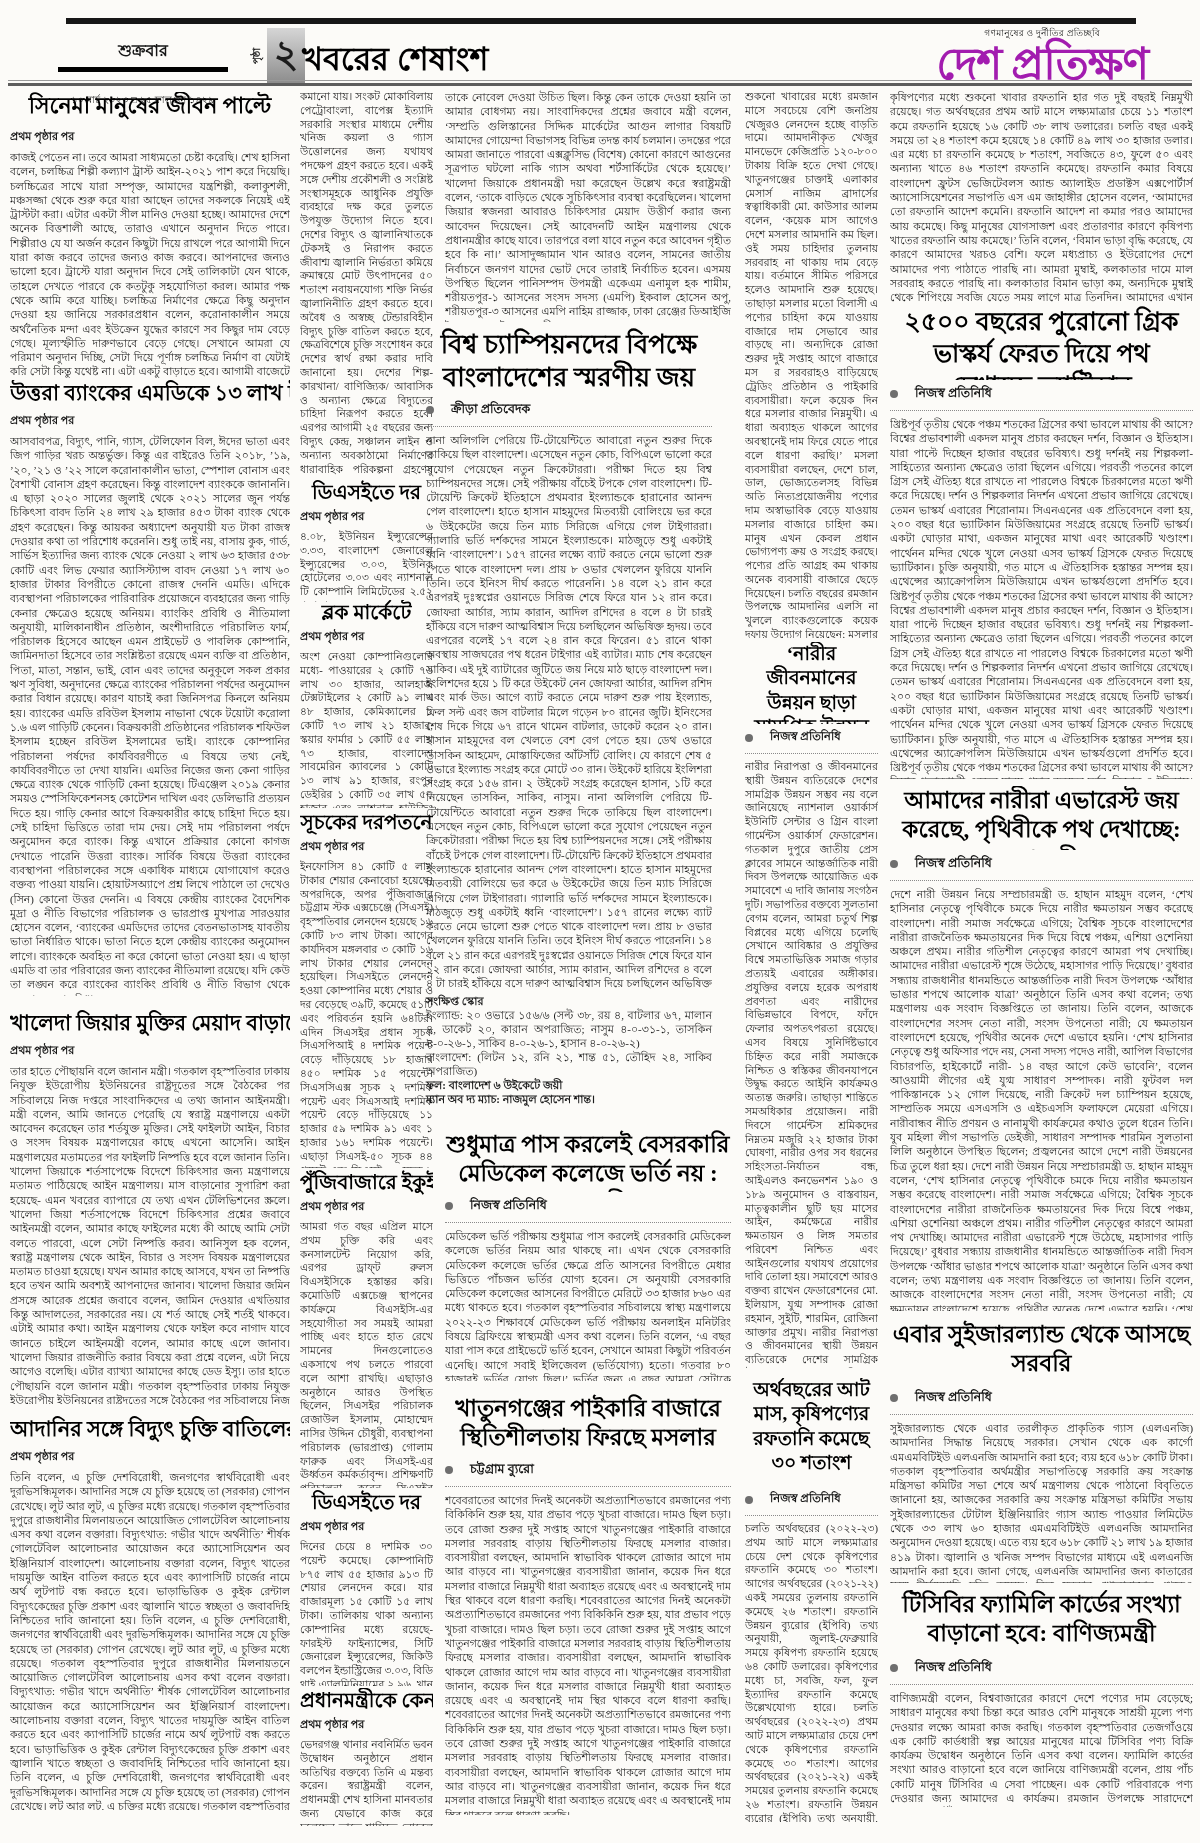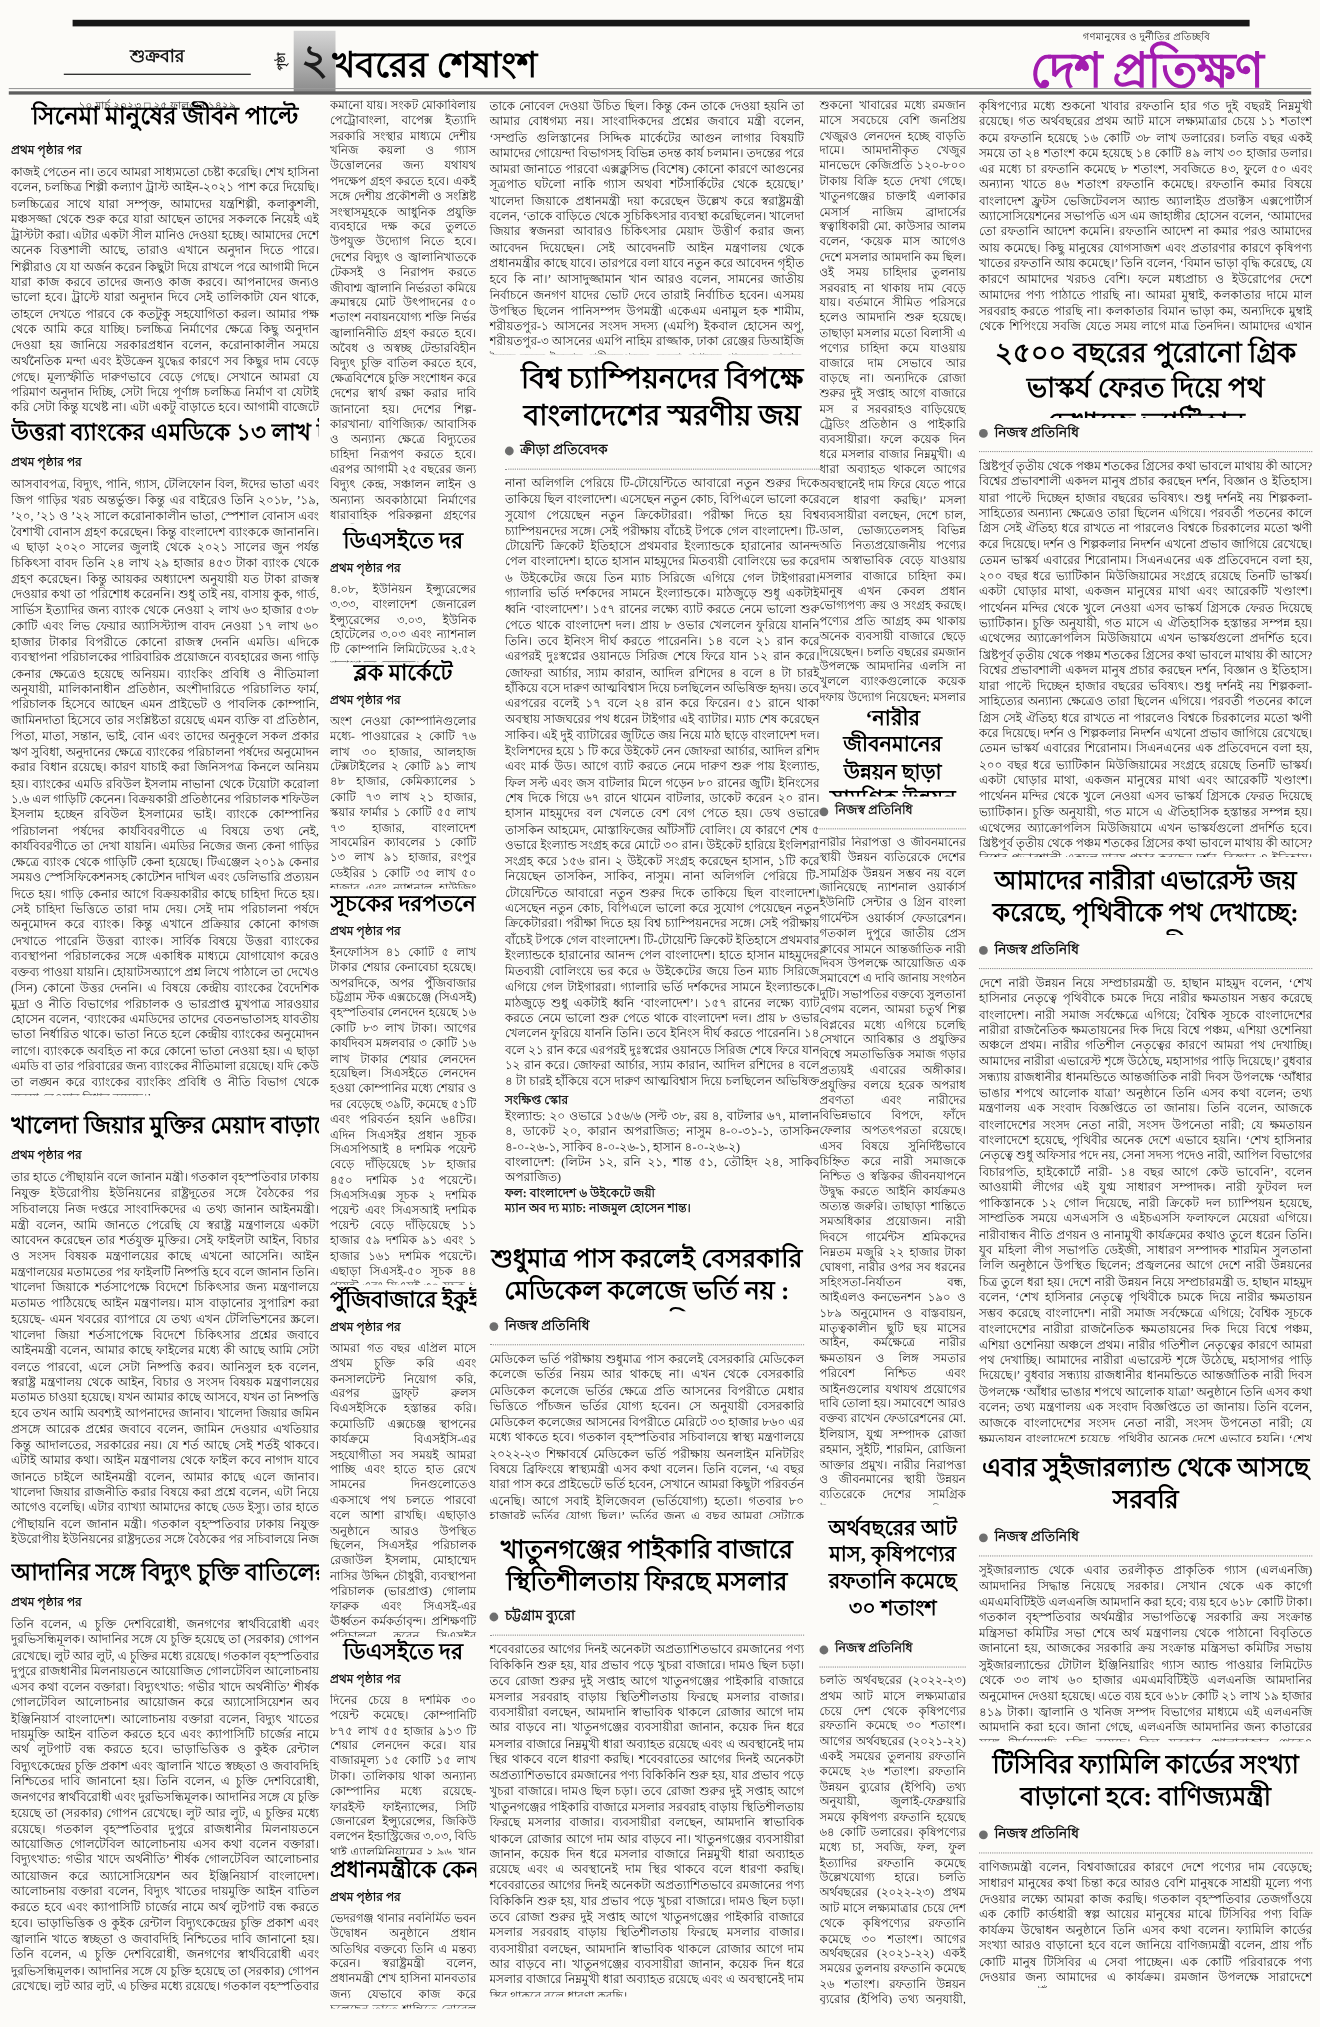--- a/index.html
+++ b/index.html
@@ -1,39 +1,39 @@
 <!DOCTYPE html>
 <html lang="bn"><head>
 <meta charset="utf-8">
 <style>
   html,body{margin:0;padding:0;background:#ffffff;}
   .page{position:relative;width:1200px;height:1843px;background:#fcfbf8;overflow:hidden;
         font-family:"Liberation Serif","DejaVu Serif","DejaVu Sans",serif;color:#161616;}
   .topbar{position:absolute;left:66px;top:18px;width:1070px;height:6px;background:#171717;}
   
   .datebox{position:absolute;left:58px;top:38px;width:170px;text-align:center;}
-  .datebox .day{font-weight:bold;font-size:16px;border-bottom:1px solid #000000;padding-bottom:2px;}
+  .datebox .day{font-weight:bold;font-size:16px;border-bottom:5px solid #000000;padding-bottom:2px;}
   .datebox .dline{font-size:9.5px;margin-top:21px;letter-spacing:.2px;}
   .pagebox{position:absolute;left:248px;top:28px;height:56px;display:flex;align-items:stretch;}
   .pageword{writing-mode:vertical-rl;transform:rotate(180deg);font-size:10px;font-weight:bold;
             display:flex;align-items:center;justify-content:center;padding:0 1px;}
   .pagenum{width:38px;background:linear-gradient(180deg,#d6d6d6,#8b8b8b);color:#1c1c1c;
            font-size:38px;font-weight:bold;display:flex;align-items:center;justify-content:center;}
   .section{position:absolute;left:302px;top:34px;font-size:32px;font-weight:bold;color:#000;}
   .mast{position:absolute;right:52px;top:26px;text-align:center;}
   .mast .tag{font-size:9px;letter-spacing:.3px;margin-bottom:1px;}
   .mast .name{font-size:44px;font-weight:900;letter-spacing:-1px;color:#a21caf;line-height:1.05;}
   .hrule1{position:absolute;left:8px;top:80px;width:1184px;height:1px;background:#9a9a9a;}
   .hrule2{position:absolute;left:8px;top:83px;width:1184px;height:3px;background:#5d5d5d;}
   
   .art{position:absolute;}
   .hl{font-weight:bold;text-align:center;color:#000;line-height:1.28;overflow:hidden;margin:0;}
   .nowrap{white-space:nowrap;}
   .cont{font-size:11px;font-weight:bold;text-align:left;margin:2px 0 3px;}
-  .byrow{display:flex;align-items:center;gap:6px;font-size:12.5px;font-weight:bold;margin:4px 0 0;}
+  .byrow{display:flex;align-items:center;gap:17px;font-size:12.5px;font-weight:bold;margin:4px 0 0;}
   .byrow .dot{width:8px;height:8px;border-radius:50%;background:#6e6e6e;flex:0 0 auto;}
   .dotrule{border-bottom:1px dotted #8a8a8a;height:3px;margin:3px 0 6px;}
   .body{font-size:10.8px;line-height:14.3px;text-align:justify;overflow:hidden;color:#1d1d1d;}
   .narrow .body{font-size:10.6px;line-height:13.8px;}
   .scoreline{font-size:11px;line-height:14px;text-align:justify;color:#1d1d1d;}
   .scoreline.b{font-weight:bold;}
 </style>
 </head>
 <body>
 
@@ -121,21 +121,21 @@
   <section class="art narrow" style="left:300px;top:1688px;width:133px">
     <h2 class="hl nowrap" style="font-size:20px;height:26px">প্রধানমন্ত্রীকে কেন</h2>
     <div class="cont">প্রথম পৃষ্ঠার পর</div>
     <div class="body fill" style="height:88px">ভেদরগঞ্জ থানার নবনির্মিত ভবন উদ্বোধন অনুষ্ঠানে প্রধান অতিথির বক্তব্যে তিনি এ মন্তব্য করেন। স্বরাষ্ট্রমন্ত্রী বলেন, প্রধানমন্ত্রী শেখ হাসিনা মানবতার জন্য যেভাবে কাজ করে চলেছেন তাতে শান্তিতে নোবেল তার প্রাপ্য।</div>
   </section>
 
   <section class="art" style="left:445px;top:90px;width:286px">
     <div class="body fill" style="height:232px">তাকে নোবেল দেওয়া উচিত ছিল। কিন্তু কেন তাকে দেওয়া হয়নি তা আমার বোধগম্য নয়। সাংবাদিকদের প্রশ্নের জবাবে মন্ত্রী বলেন, ‘সম্প্রতি গুলিস্তানের সিদ্দিক মার্কেটের আগুন লাগার বিষয়টি আমাদের গোয়েন্দা বিভাগসহ বিভিন্ন তদন্ত কার্য চলমান। তদন্তের পরে আমরা জানাতে পারবো এক্সক্লুসিভ (বিশেষ) কোনো কারণে আগুনের সূত্রপাত ঘটলো নাকি গ্যাস অথবা শর্টসার্কিটের থেকে হয়েছে।’ খালেদা জিয়াকে প্রধানমন্ত্রী দয়া করেছেন উল্লেখ করে স্বরাষ্ট্রমন্ত্রী বলেন, ‘তাকে বাড়িতে থেকে সুচিকিৎসার ব্যবস্থা করেছিলেন। খালেদা জিয়ার স্বজনরা আবারও চিকিৎসার মেয়াদ উত্তীর্ণ করার জন্য আবেদন দিয়েছেন। সেই আবেদনটি আইন মন্ত্রণালয় থেকে প্রধানমন্ত্রীর কাছে যাবে। তারপরে বলা যাবে নতুন করে আবেদন গৃহীত হবে কি না।’ আসাদুজ্জামান খান আরও বলেন, সামনের জাতীয় নির্বাচনে জনগণ যাদের ভোট দেবে তারাই নির্বাচিত হবেন। এসময় উপস্থিত ছিলেন পানিসম্পদ উপমন্ত্রী একেএম এনামুল হক শামীম, শরীয়তপুর-১ আসনের সংসদ সদস্য (এমপি) ইকবাল হোসেন অপু, শরীয়তপুর-৩ আসনের এমপি নাহিম রাজ্জাক, ঢাকা রেঞ্জের ডিআইজি সৈয়দ নুরুল ইসলাম, শরীয়তপুরের জেলা প্রশাসক পারভেজ হাসান, জেলা আওয়ামী লীগের সাধারণ সম্পাদক অনল কুমার দে, জেলা পুলিশ সুপার সাইফুল হক। অনুষ্ঠানের সভাপতিত্ব করেন শরীয়তপুর।</div>
   </section>
 
-  <section class="art" style="left:459px;top:328px;width:286px">
+  <section class="art" style="left:426px;top:328px;width:286px">
     <h2 class="hl" style="font-size:26px;height:68px">বিশ্ব চ্যাম্পিয়নদের বিপক্ষে বাংলাদেশের স্মরণীয় জয়</h2>
     <div class="byrow">
       <span class="dot"></span>
       <span>ক্রীড়া প্রতিবেদক</span>
     </div>
     <div class="dotrule"></div>
     <div class="body fill" style="height:556px">নানা অলিগলি পেরিয়ে টি-টোয়েন্টিতে আবারো নতুন শুরুর দিকে তাকিয়ে ছিল বাংলাদেশ। এসেছেন নতুন কোচ, বিপিএলে ভালো করে সুযোগ পেয়েছেন নতুন ক্রিকেটাররা। পরীক্ষা দিতে হয় বিশ্ব চ্যাম্পিয়নদের সঙ্গে। সেই পরীক্ষায় বাঁচেই টপকে গেল বাংলাদেশ। টি-টোয়েন্টি ক্রিকেট ইতিহাসে প্রথমবার ইংল্যান্ডকে হারানোর আনন্দ পেল বাংলাদেশ। হাতে হাসান মাহমুদের মিতব্যয়ী বোলিংয়ে ভর করে ৬ উইকেটের জয়ে তিন ম্যাচ সিরিজে এগিয়ে গেল টাইগাররা। গ্যালারি ভর্তি দর্শকদের সামনে ইংল্যান্ডকে। মাঠজুড়ে শুধু একটাই ধ্বনি ‘বাংলাদেশ’। ১৫৭ রানের লক্ষ্যে ব্যাট করতে নেমে ভালো শুরু পেতে থাকে বাংলাদেশ দল। প্রায় ৮ ওভার খেললেন ফুরিয়ে যাননি তিনি। তবে ইনিংস দীর্ঘ করতে পারেননি। ১৪ বলে ২১ রান করে এরপরই দুঃস্বপ্নের ওয়ানডে সিরিজ শেষে ফিরে যান ১২ রান করে। জোফরা আর্চার, স্যাম কারান, আদিল রশিদের ৪ বলে ৪ টা চারই হাঁকিয়ে বসে দারুণ আত্মবিশ্বাস দিয়ে চলছিলেন অভিষিক্ত হৃদয়। তবে এরপরের বলেই ১৭ বলে ২৪ রান করে ফিরেন। ৫১ রানে থাকা অবস্থায় সাজঘরের পথ ধরেন টাইগার এই ব্যাটার। ম্যাচ শেষ করেছেন সাকিব। এই দুই ব্যাটারের জুটিতে জয় নিয়ে মাঠ ছাড়ে বাংলাদেশ দল। ইংলিশদের হয়ে ১ টি করে উইকেট নেন জোফরা আর্চার, আদিল রশিদ এবং মার্ক উড। আগে ব্যাট করতে নেমে দারুণ শুরু পায় ইংল্যান্ড, ফিল সল্ট এবং জস বাটলার মিলে গড়েন ৮০ রানের জুটি। ইনিংসের শেষ দিকে গিয়ে ৬৭ রানে থামেন বাটলার, ডাকেট করেন ২০ রান। হাসান মাহমুদের বল খেলতে বেশ বেগ পেতে হয়। ডেথ ওভারে তাসকিন আহমেদ, মোস্তাফিজের আঁটসাঁট বোলিং। যে কারণে শেষ ৫ ওভারে ইংল্যান্ড সংগ্রহ করে মোটে ৩০ রান। উইকেট হারিয়ে ইংলিশরা সংগ্রহ করে ১৫৬ রান। ২ উইকেট সংগ্রহ করেছেন হাসান, ১টি করে নিয়েছেন তাসকিন, সাকিব, নাসুম। নানা অলিগলি পেরিয়ে টি-টোয়েন্টিতে আবারো নতুন শুরুর দিকে তাকিয়ে ছিল বাংলাদেশ। এসেছেন নতুন কোচ, বিপিএলে ভালো করে সুযোগ পেয়েছেন নতুন ক্রিকেটাররা। পরীক্ষা দিতে হয় বিশ্ব চ্যাম্পিয়নদের সঙ্গে। সেই পরীক্ষায় বাঁচেই টপকে গেল বাংলাদেশ। টি-টোয়েন্টি ক্রিকেট ইতিহাসে প্রথমবার ইংল্যান্ডকে হারানোর আনন্দ পেল বাংলাদেশ। হাতে হাসান মাহমুদের মিতব্যয়ী বোলিংয়ে ভর করে ৬ উইকেটের জয়ে তিন ম্যাচ সিরিজে এগিয়ে গেল টাইগাররা। গ্যালারি ভর্তি দর্শকদের সামনে ইংল্যান্ডকে। মাঠজুড়ে শুধু একটাই ধ্বনি ‘বাংলাদেশ’। ১৫৭ রানের লক্ষ্যে ব্যাট করতে নেমে ভালো শুরু পেতে থাকে বাংলাদেশ দল। প্রায় ৮ ওভার খেললেন ফুরিয়ে যাননি তিনি। তবে ইনিংস দীর্ঘ করতে পারেননি। ১৪ বলে ২১ রান করে এরপরই দুঃস্বপ্নের ওয়ানডে সিরিজ শেষে ফিরে যান ১২ রান করে। জোফরা আর্চার, স্যাম কারান, আদিল রশিদের ৪ বলে ৪ টা চারই হাঁকিয়ে বসে দারুণ আত্মবিশ্বাস দিয়ে চলছিলেন অভিষিক্ত হৃদয়। তবে এরপরের বলেই ১৭ বলে ২৪ রান করে ফিরেন। ৫১ রানে থাকা অবস্থায় সাজঘরের পথ ধরেন টাইগার এই ব্যাটার। ম্যাচ শেষ করেছেন সাকিব। এই দুই ব্যাটারের জুটিতে জয় নিয়ে মাঠ ছাড়ে বাংলাদেশ দল। ইংলিশদের হয়ে ১ টি করে উইকেট নেন জোফরা আর্চার, আদিল রশিদ এবং মার্ক উড। আগে ব্যাট করতে নেমে দারুণ শুরু পায় ইংল্যান্ড, ফিল সল্ট এবং জস বাটলার মিলে গড়েন ৮০ রানের জুটি। ইনিংসের শেষ দিকে গিয়ে ৬৭ রানে থামেন বাটলার, ডাকেট করেন ২০ রান। হাসান মাহমুদের বল খেলতে বেশ বেগ পেতে হয়। ডেথ ওভারে তাসকিন আহমেদ, মোস্তাফিজের আঁটসাঁট বোলিং। যে কারণে শেষ ৫ ওভারে ইংল্যান্ড সংগ্রহ করে মোটে ৩০ রান। উইকেট হারিয়ে ইংলিশরা সংগ্রহ করে ১৫৬ রান। ২ উইকেট সংগ্রহ করেছেন হাসান, ১টি করে নিয়েছেন তাসকিন, সাকিব, নাসুম।</div>
     <div class="scoreline b" style="margin-top:5px">সংক্ষিপ্ত স্কোর</div>
     <div class="scoreline">ইংল্যান্ড: ২০ ওভারে ১৫৬/৬ (সল্ট ৩৮, রয় ৪, বাটলার ৬৭, মালান ৪, ডাকেট ২০, কারান অপরাজিত; নাসুম ৪-০-৩১-১, তাসকিন ৪-০-২৬-১, সাকিব ৪-০-২৬-১, হাসান ৪-০-২৬-২)</div>
     <div class="scoreline">বাংলাদেশ: (লিটন ১২, রনি ২১, শান্ত ৫১, তৌহিদ ২৪, সাকিব অপরাজিত)</div>

